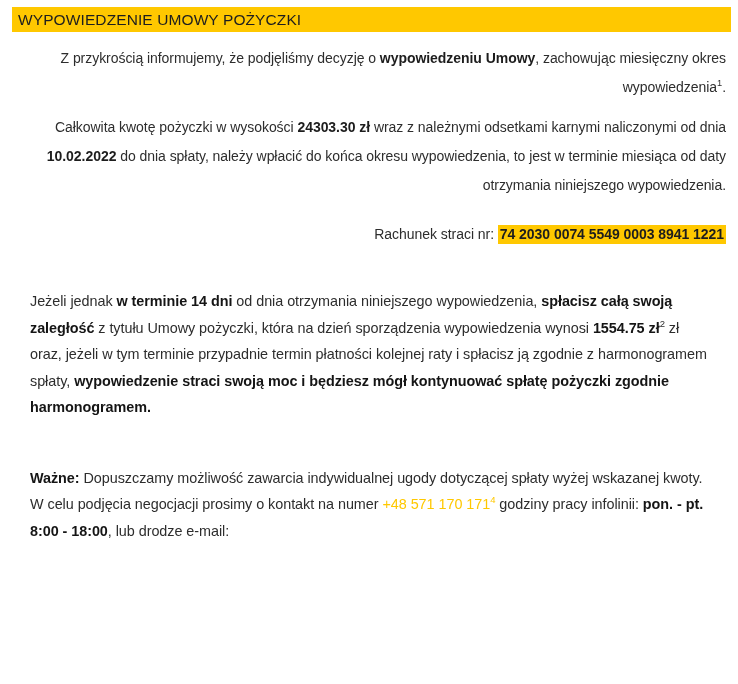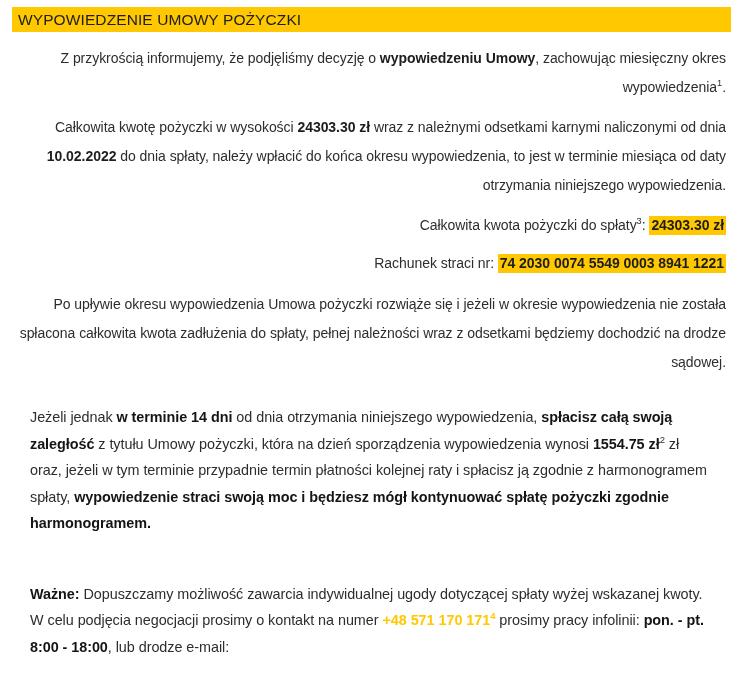--- a/index.html
+++ b/index.html
@@ -92,21 +92,21 @@
     margin: 16px;
     font-size: 14.4px;
     line-height: 26.5px;
     color: #2d2d2d;
     letter-spacing: -0.05px;
   }
   p.para-small b { color: #151515; }
 
   .phone {
     color: #ffc800;
-    font-weight: bold;
+    font-weight: normal;
   }
 
   .nowrap { white-space: nowrap; }
 </style>
 </head>
 <body>
 
 <div class="page">
 
   <div class="header-bar">
@@ -120,42 +120,36 @@
     </p>
 
     <div class="gap-1"></div>
 
     <p class="para">
       <span>Całkowita kwotę pożyczki w wysokości </span><b>24303.30 zł</b><span> wraz z należnymi odsetkami karnymi naliczonymi od dnia </span><b>10.02.2022</b><span> do dnia spłaty, należy wpłacić do końca okresu wypowiedzenia, to jest w terminie miesiąca od daty otrzymania niniejszego wypowiedzenia.</span>
     </p>
 
     <div class="gap-2"></div>
 
-    <p class="para">
-      <span>Całkowita kwota pożyczki do spłaty</span><sup>3</sup><span>: </span><span class="hl">24303.30 zł</span>
-    </p>
 
     <div class="gap-3"></div>
 
     <p class="para">
       <span>Rachunek straci nr: </span><span class="hl nowrap">74 2030 0074 5549 0003 8941 1221</span>
     </p>
 
     <div class="gap-4"></div>
 
-    <p class="para">
-      <span>Po upływie okresu wypowiedzenia Umowa pożyczki rozwiąże się i jeżeli w okresie wypowiedzenia nie została spłacona całkowita kwota zadłużenia do spłaty, pełnej należności wraz z odsetkami będziemy dochodzić na drodze sądowej.</span>
-    </p>
 
     <div class="gap-5"></div>
 
     <p class="para-small">
       <span>Jeżeli jednak </span><b>w terminie 14 dni</b><span> od dnia otrzymania niniejszego wypowiedzenia, </span><b>spłacisz całą swoją zaległość</b><span> z tytułu Umowy pożyczki, która na dzień sporządzenia wypowiedzenia wynosi </span><b>1554.75 zł</b><sup>2</sup><span> zł oraz, jeżeli w tym terminie przypadnie termin płatności kolejnej raty i spłacisz ją zgodnie z harmonogramem spłaty, </span><b>wypowiedzenie straci swoją moc i będziesz mógł kontynuować spłatę pożyczki zgodnie harmonogramem.</b>
     </p>
 
     <div class="gap-6"></div>
 
     <p class="para-small">
-      <b>Ważne:</b><span> Dopuszczamy możliwość zawarcia indywidualnej ugody dotyczącej spłaty wyżej wskazanej kwoty. W celu podjęcia negocjacji prosimy o kontakt na numer </span><span class="phone nowrap">+48 571 170 171</span><sup class="phone">4</sup><span> prosimy pracy infolinii: </span><b>pon. - pt. 8:00 - 18:00</b><span>, lub drodze e-mail:</span>
+      <b>Ważne:</b><span> Dopuszczamy możliwość zawarcia indywidualnej ugody dotyczącej spłaty wyżej wskazanej kwoty. W celu podjęcia negocjacji prosimy o kontakt na numer </span><span class="phone nowrap">+48 571 170 171</span><sup class="phone">4</sup><span> godziny pracy infolinii: </span><b>pon. - pt. 8:00 - 18:00</b><span>, lub drodze e-mail:</span>
     </p>
 
   </div>
 </div>
 
 </body></html>

